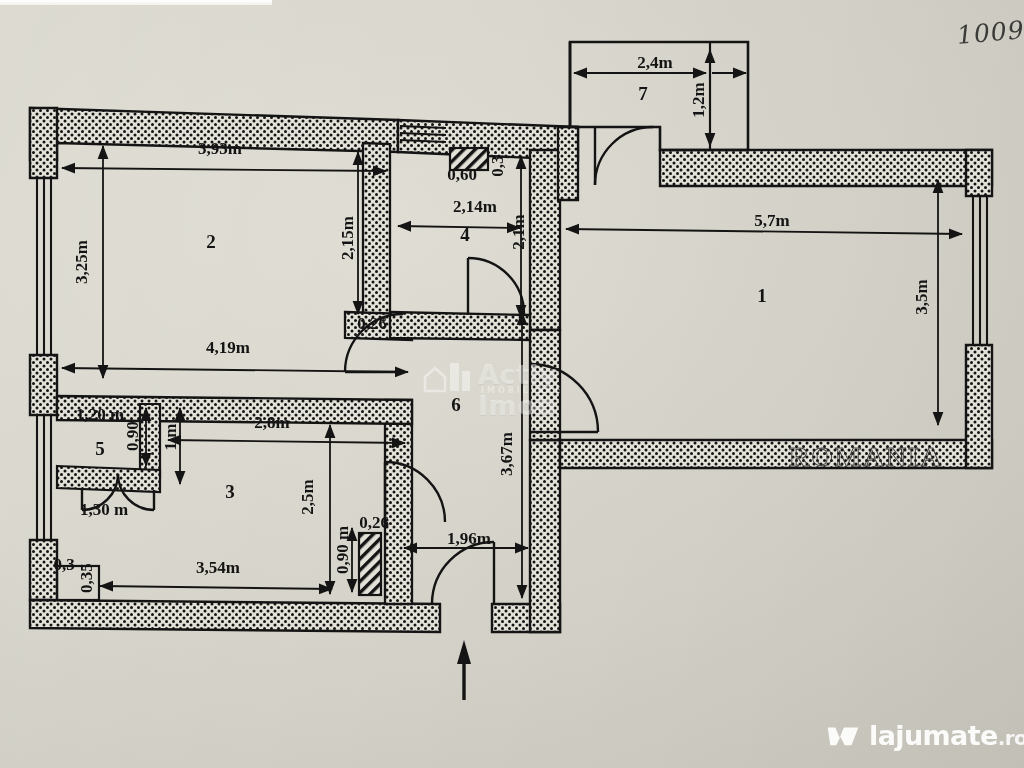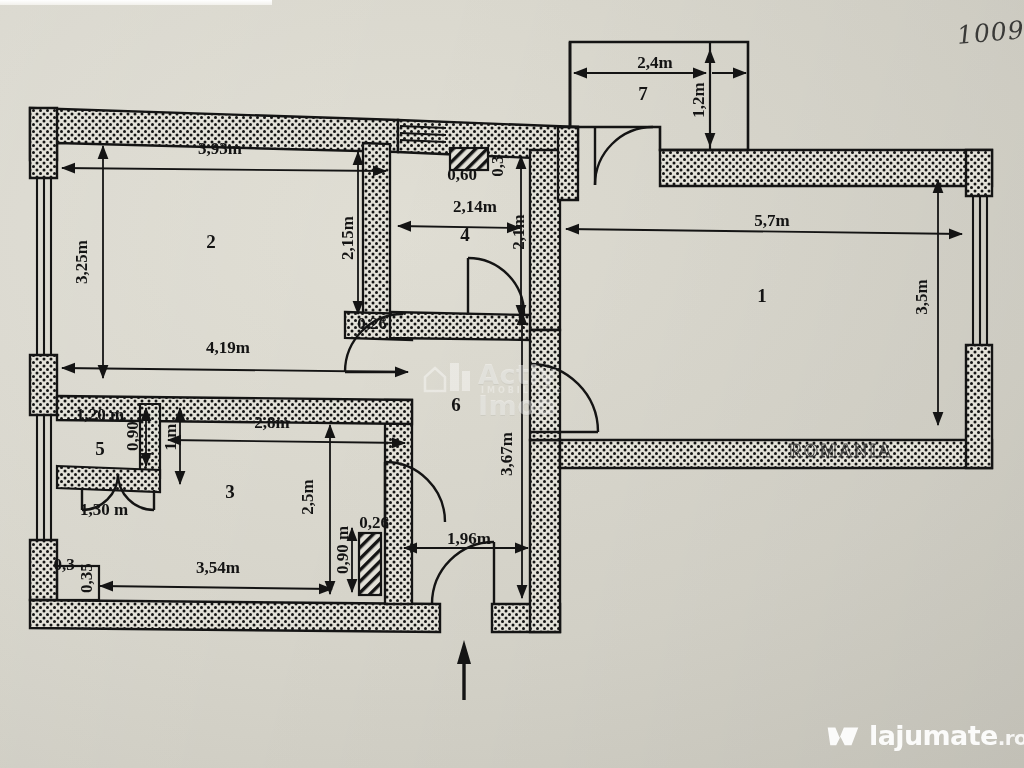--- a/index.html
+++ b/index.html
@@ -44,21 +44,21 @@
   .wm-activ .sub{
     font-family:"DejaVu Sans", sans-serif;
     font-size:8px;letter-spacing:3px;font-weight:700;
     color:rgba(255,255,255,.33);
     position:absolute;left:60px;top:29px;
   }
 
   .wm-romania{
     position:absolute;left:789px;top:441px;
     font-family:"Liberation Serif", serif;
-    font-size:18px;font-weight:700;letter-spacing:2px;
+    font-size:28px;font-weight:700;letter-spacing:2px;
     color:transparent;
     -webkit-text-stroke:1px rgba(40,40,40,.85);
     pointer-events:none;
   }
 
   .logo{
     position:absolute;left:826px;top:722px;
     display:flex;align-items:center;gap:9px;
     pointer-events:none;
   }

